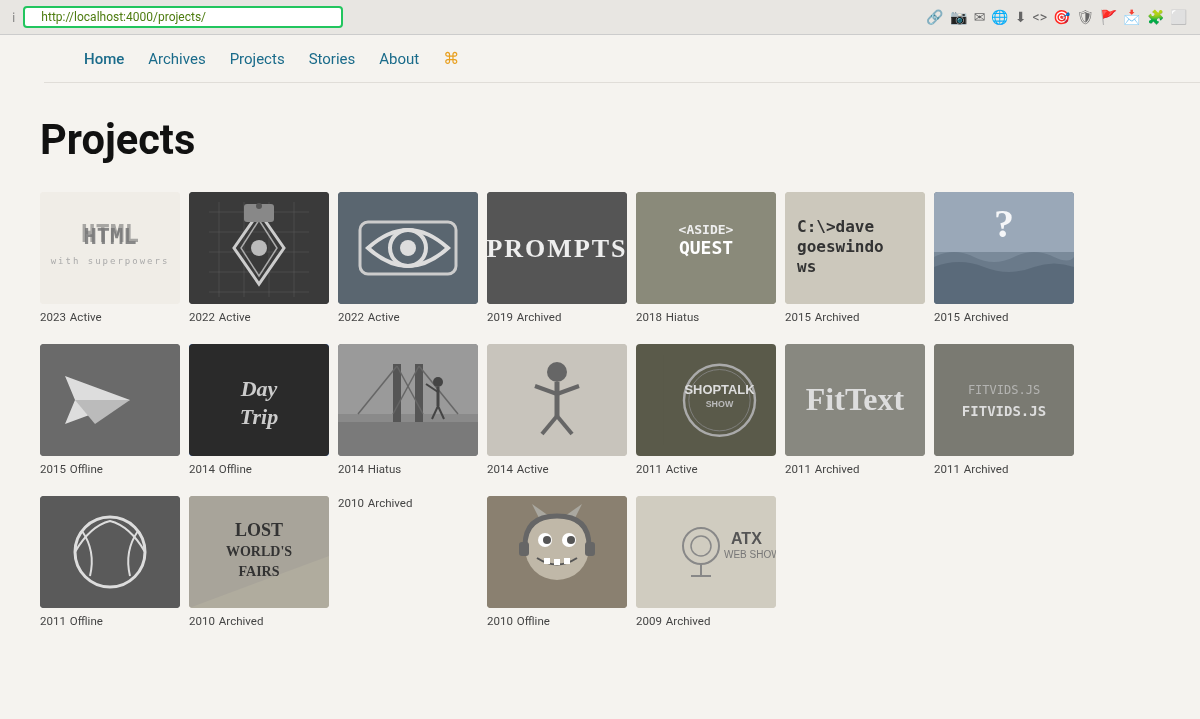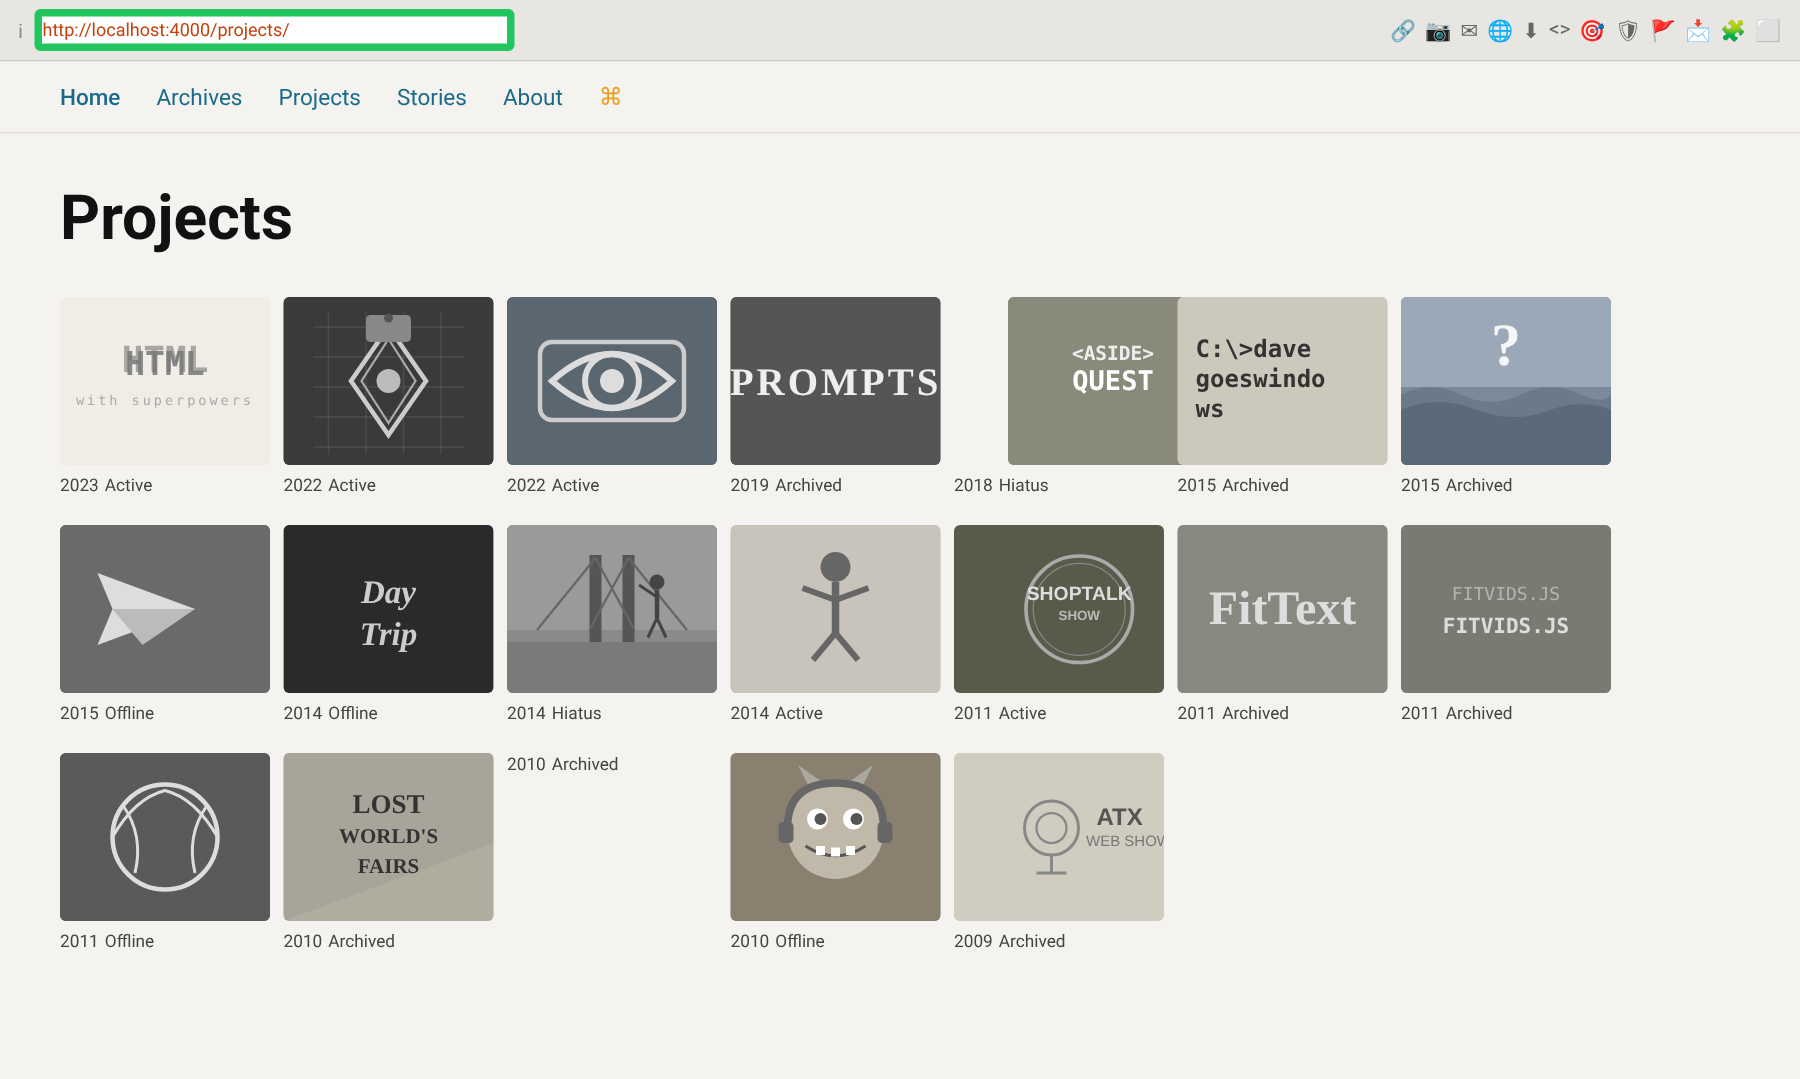--- a/index.html
+++ b/index.html
@@ -17,42 +17,43 @@
       gap: 8px;
       font-size: 12px;
       color: #555;
     }
     .browser-chrome .info-icon {
       font-size: 13px;
       color: #888;
     }
     .browser-chrome .url-bar {
       background: #fff;
-      border: 5px solid #22c55e;
+      border: 2px solid #22c55e;
       border-radius: 4px;
-      padding: 2px 0;
+      padding: 2px 16px;
       font-size: 12px;
-      color: #c2410c;
+      color: #4d7c0f;
       flex: 1;
       max-width: 320px;
     }
     .browser-toolbar-icons {
       margin-left: auto;
       display: flex;
       gap: 6px;
       color: #666;
       font-size: 14px;
     }
     nav {
       padding: 14px 40px;
       display: flex;
       align-items: center;
       gap: 24px;
       border-bottom: 1px solid #e0ddd8;
       background: #f5f3ef;
+      margin-left: 44px;
     }
     nav a {
       text-decoration: none;
       color: #1a6b8a;
       font-size: 15px;
       font-weight: 400;
     }
     nav a:first-child { font-weight: 500; }
     nav .rss-icon {
       color: #e8a020;
@@ -107,21 +108,20 @@
       position: relative;
     }
     .thumb-eye {
       background: #5a6670;
     }
     .thumb-prompts {
       background: #555;
     }
     .thumb-aside-quest {
       background: #8a8a7a;
-      margin-left: 36px;
     }
     .thumb-dave-windows {
       background: #ccc8bc;
       align-items: center;
     }
     .thumb-question-ocean {
       background: #7a8a9a;
     }
     .thumb-arrow {
       background: #6a6a6a;

